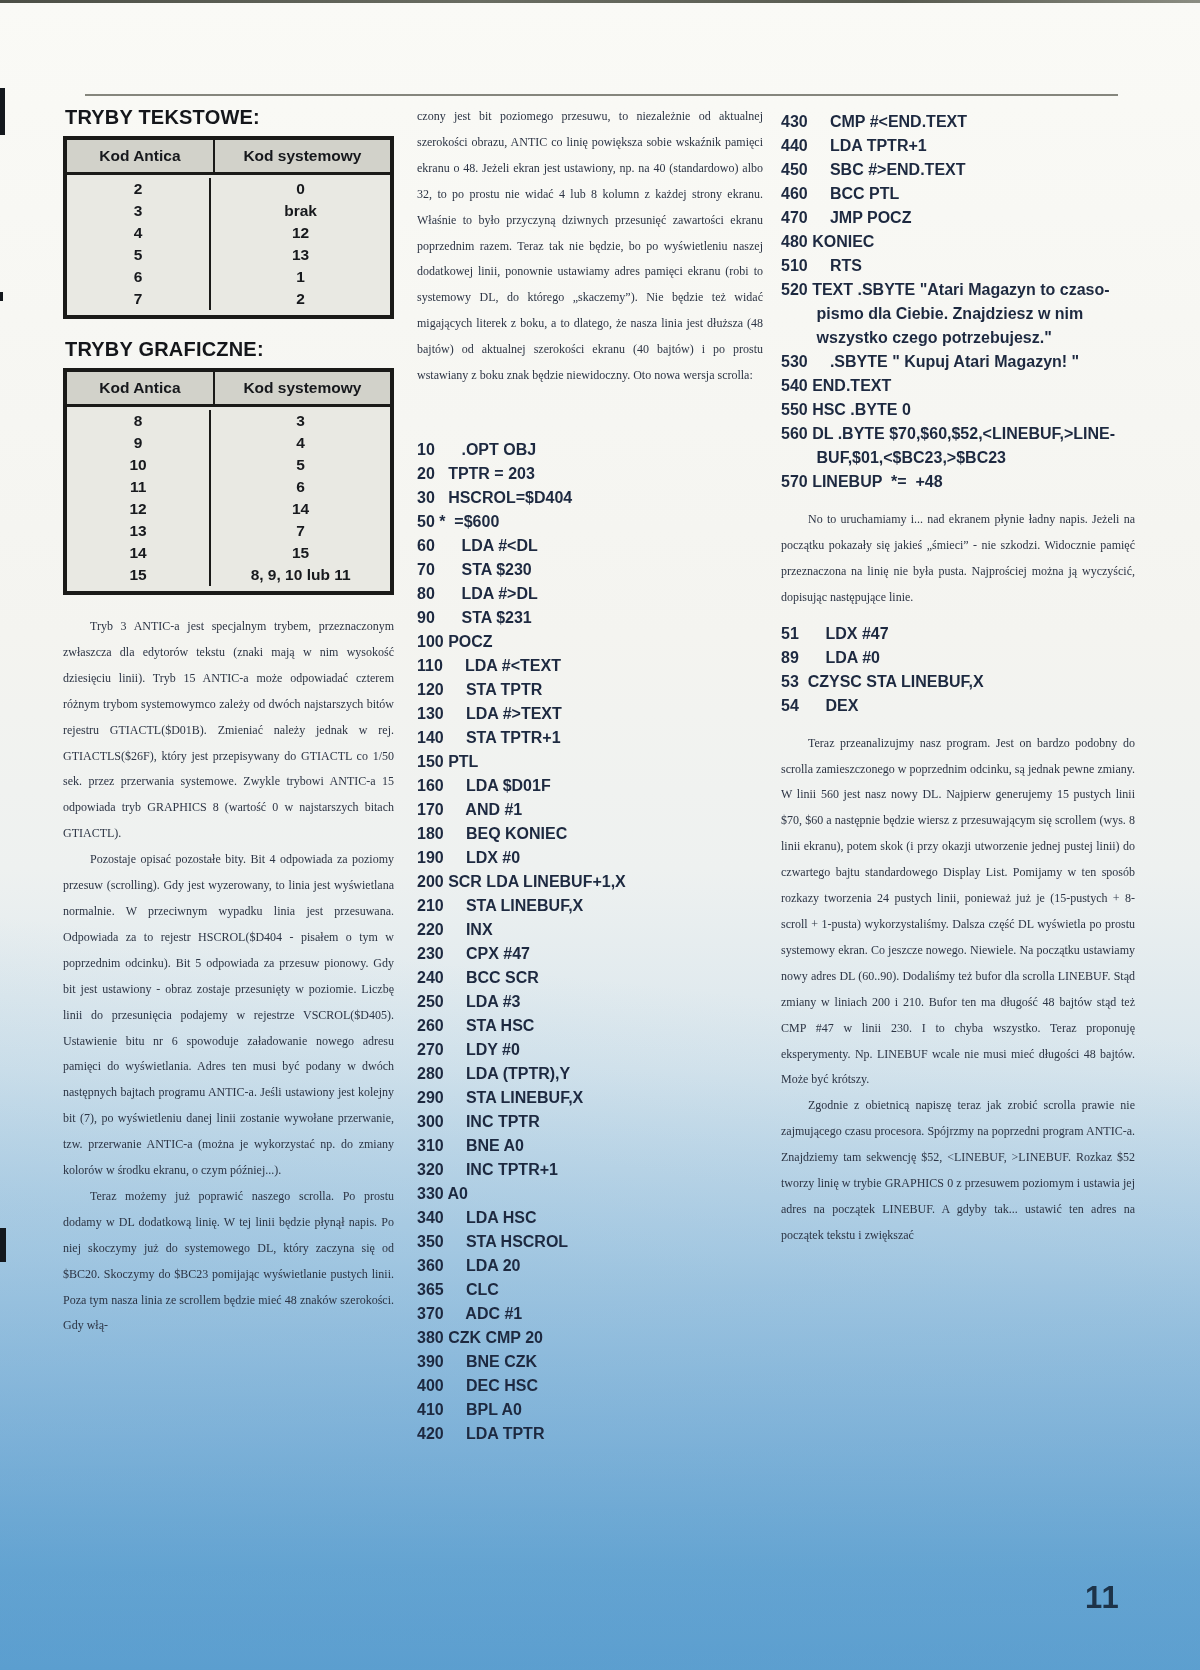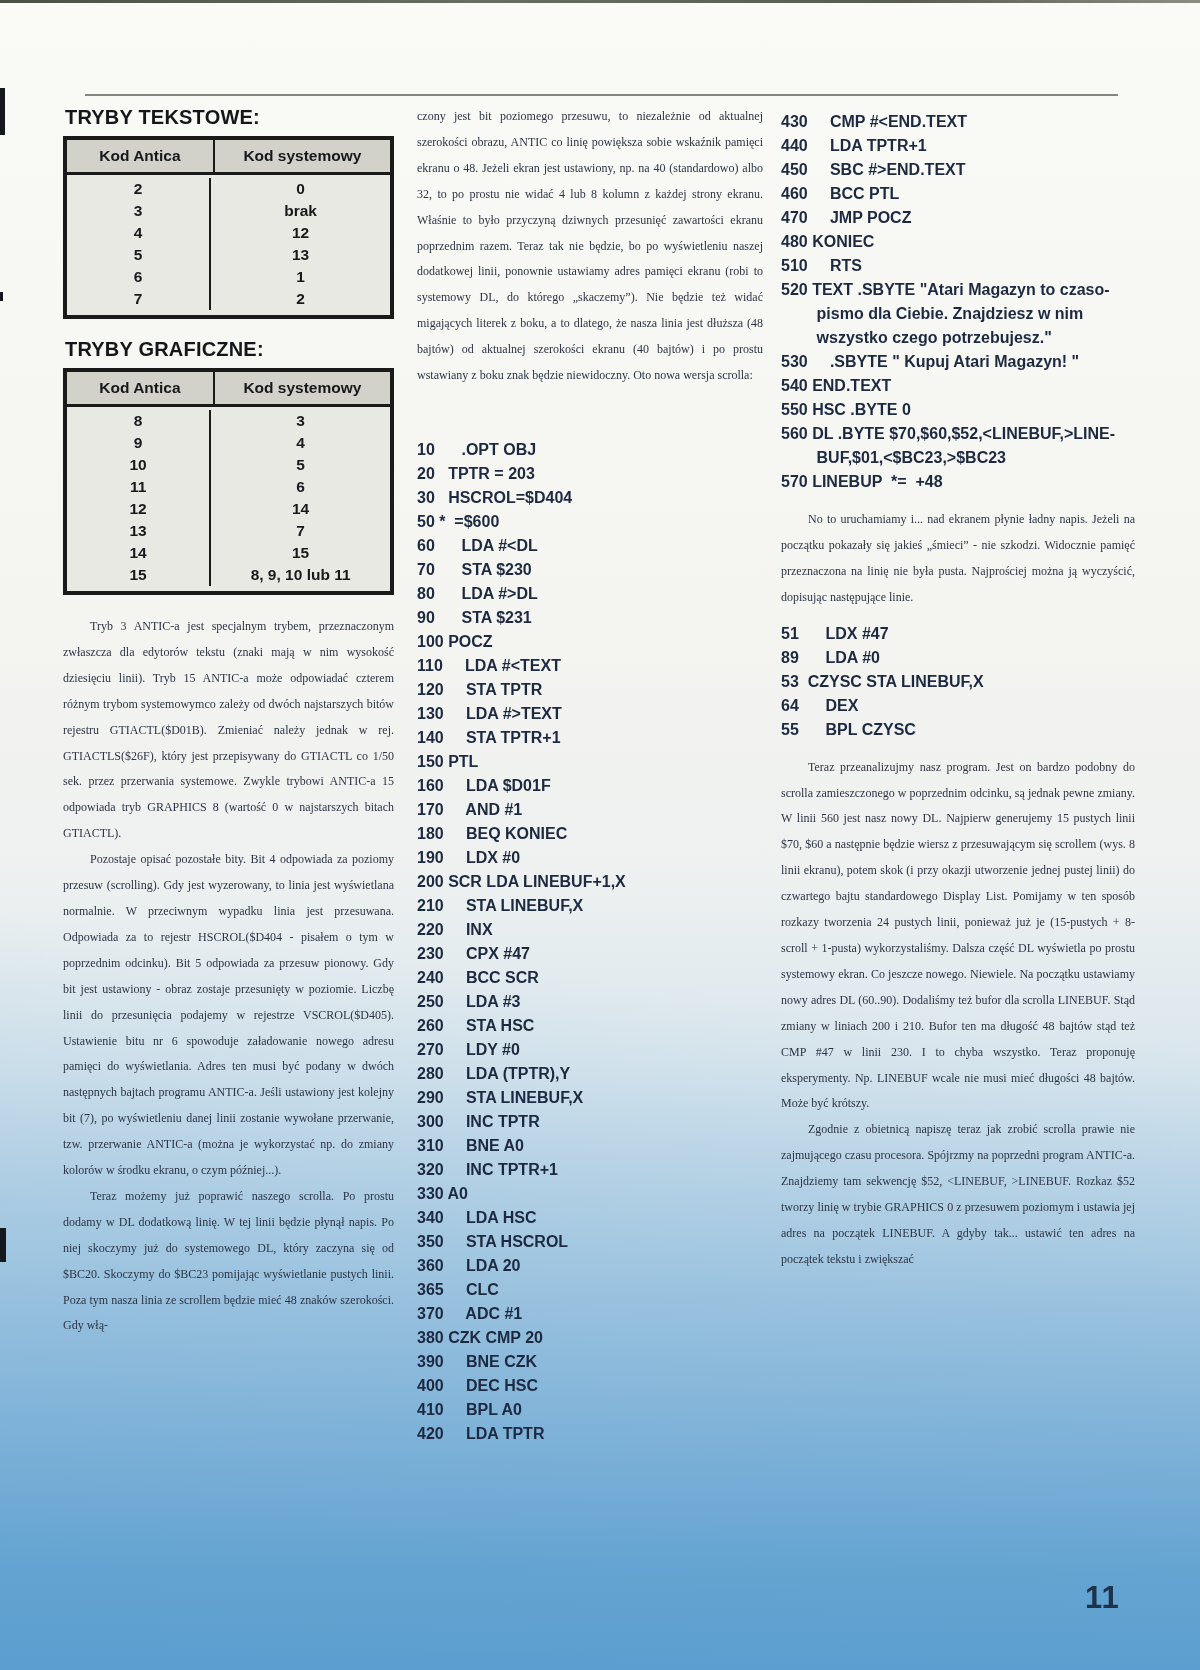--- a/index.html
+++ b/index.html
@@ -148,19 +148,19 @@
   </div>
 
   <div class="col col2">
     <p class="bp noind">czony jest bit poziomego przesuwu, to niezależnie od aktualnej szerokości obrazu, ANTIC co linię powiększa sobie wskaźnik pamięci ekranu o 48. Jeżeli ekran jest ustawiony, np. na 40 (standardowo) albo 32, to po prostu nie widać 4 lub 8 kolumn z każdej strony ekranu. Właśnie to było przyczyną dziwnych przesunięć zawartości ekranu poprzednim razem. Teraz tak nie będzie, bo po wyświetleniu naszej dodatkowej linii, ponownie ustawiamy adres pamięci ekranu (robi to systemowy DL, do którego „skaczemy”). Nie będzie też widać migających literek z boku, a to dlatego, że nasza linia jest dłuższa (48 bajtów) od aktualnej szerokości ekranu (40 bajtów) i po prostu wstawiany z boku znak będzie niewidoczny. Oto nowa wersja scrolla:</p>
     <div class="code"><div class="cl">10      .OPT OBJ</div><div class="cl">20   TPTR = 203</div><div class="cl">30   HSCROL=$D404</div><div class="cl">50 *  =$600</div><div class="cl">60      LDA #&lt;DL</div><div class="cl">70      STA $230</div><div class="cl">80      LDA #&gt;DL</div><div class="cl">90      STA $231</div><div class="cl">100 POCZ</div><div class="cl">110     LDA #&lt;TEXT</div><div class="cl">120     STA TPTR</div><div class="cl">130     LDA #&gt;TEXT</div><div class="cl">140     STA TPTR+1</div><div class="cl">150 PTL</div><div class="cl">160     LDA $D01F</div><div class="cl">170     AND #1</div><div class="cl">180     BEQ KONIEC</div><div class="cl">190     LDX #0</div><div class="cl">200 SCR LDA LINEBUF+1,X</div><div class="cl">210     STA LINEBUF,X</div><div class="cl">220     INX</div><div class="cl">230     CPX #47</div><div class="cl">240     BCC SCR</div><div class="cl">250     LDA #3</div><div class="cl">260     STA HSC</div><div class="cl">270     LDY #0</div><div class="cl">280     LDA (TPTR),Y</div><div class="cl">290     STA LINEBUF,X</div><div class="cl">300     INC TPTR</div><div class="cl">310     BNE A0</div><div class="cl">320     INC TPTR+1</div><div class="cl">330 A0</div><div class="cl">340     LDA HSC</div><div class="cl">350     STA HSCROL</div><div class="cl">360     LDA 20</div><div class="cl">365     CLC</div><div class="cl">370     ADC #1</div><div class="cl">380 CZK CMP 20</div><div class="cl">390     BNE CZK</div><div class="cl">400     DEC HSC</div><div class="cl">410     BPL A0</div><div class="cl">420     LDA TPTR</div></div>
   </div>
 
   <div class="col col3">
     <div class="code"><div class="cl">430     CMP #&lt;END.TEXT</div><div class="cl">440     LDA TPTR+1</div><div class="cl">450     SBC #&gt;END.TEXT</div><div class="cl">460     BCC PTL</div><div class="cl">470     JMP POCZ</div><div class="cl">480 KONIEC</div><div class="cl">510     RTS</div><div class="cl">520 TEXT .SBYTE "Atari Magazyn to czaso-</div><div class="cl">        pismo dla Ciebie. Znajdziesz w nim</div><div class="cl">        wszystko czego potrzebujesz."</div><div class="cl">530     .SBYTE " Kupuj Atari Magazyn! "</div><div class="cl">540 END.TEXT</div><div class="cl">550 HSC .BYTE 0</div><div class="cl">560 DL .BYTE $70,$60,$52,&lt;LINEBUF,&gt;LINE-</div><div class="cl">        BUF,$01,&lt;$BC23,&gt;$BC23</div><div class="cl">570 LINEBUP  *=  +48</div></div>
     <p class="bp p-gap">No to uruchamiamy i... nad ekranem płynie ładny napis. Jeżeli na początku pokazały się jakieś „śmieci” - nie szkodzi. Widocznie pamięć przeznaczona na linię nie była pusta. Najprościej można ją wyczyścić, dopisując następujące linie.</p>
-    <div class="code code-mid"><div class="cl">51      LDX #47</div><div class="cl">89      LDA #0</div><div class="cl">53  CZYSC STA LINEBUF,X</div><div class="cl">64      DEX</div><div class="cl">55      BPL CZYSC</div></div>
+    <div class="code code-mid"><div class="cl">51      LDX #47</div><div class="cl">89      LDA #0</div><div class="cl">53  CZYSC STA LINEBUF,X</div><div class="cl">54      DEX</div></div>
     <p class="bp p-gap">Teraz przeanalizujmy nasz program. Jest on bardzo podobny do scrolla zamieszczonego w poprzednim odcinku, są jednak pewne zmiany. W linii 560 jest nasz nowy DL. Najpierw generujemy 15 pustych linii $70, $60 a następnie będzie wiersz z przesuwającym się scrollem (wys. 8 linii ekranu), potem skok (i przy okazji utworzenie jednej pustej linii) do czwartego bajtu standardowego Display List. Pomijamy w ten sposób rozkazy tworzenia 24 pustych linii, ponieważ już je (15-pustych + 8-scroll + 1-pusta) wykorzystaliśmy. Dalsza część DL wyświetla po prostu systemowy ekran. Co jeszcze nowego. Niewiele. Na początku ustawiamy nowy adres DL (60..90). Dodaliśmy też bufor dla scrolla LINEBUF. Stąd zmiany w liniach 200 i 210. Bufor ten ma długość 48 bajtów stąd też CMP #47 w linii 230. I to chyba wszystko. Teraz proponuję eksperymenty. Np. LINEBUF wcale nie musi mieć długości 48 bajtów. Może być krótszy.</p>
     <p class="bp">Zgodnie z obietnicą napiszę teraz jak zrobić scrolla prawie nie zajmującego czasu procesora. Spójrzmy na poprzedni program ANTIC-a. Znajdziemy tam sekwencję $52, &lt;LINEBUF, &gt;LINEBUF. Rozkaz $52 tworzy linię w trybie GRAPHICS 0 z przesuwem poziomym i ustawia jej adres na początek LINEBUF. A gdyby tak... ustawić ten adres na początek tekstu i zwiększać</p>
   </div>
 
   <div class="pagenum">11</div>
 </div>
 
 </body></html>

